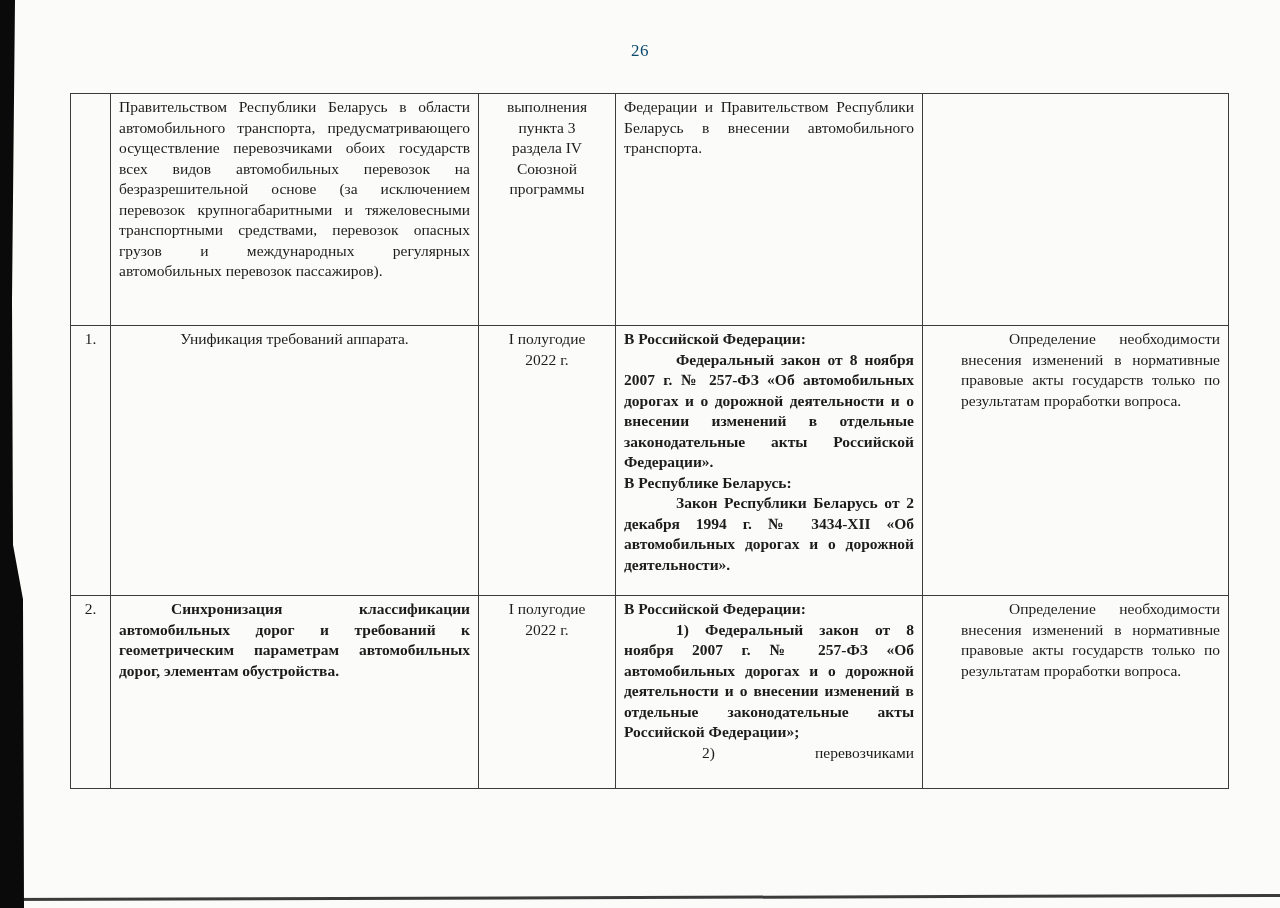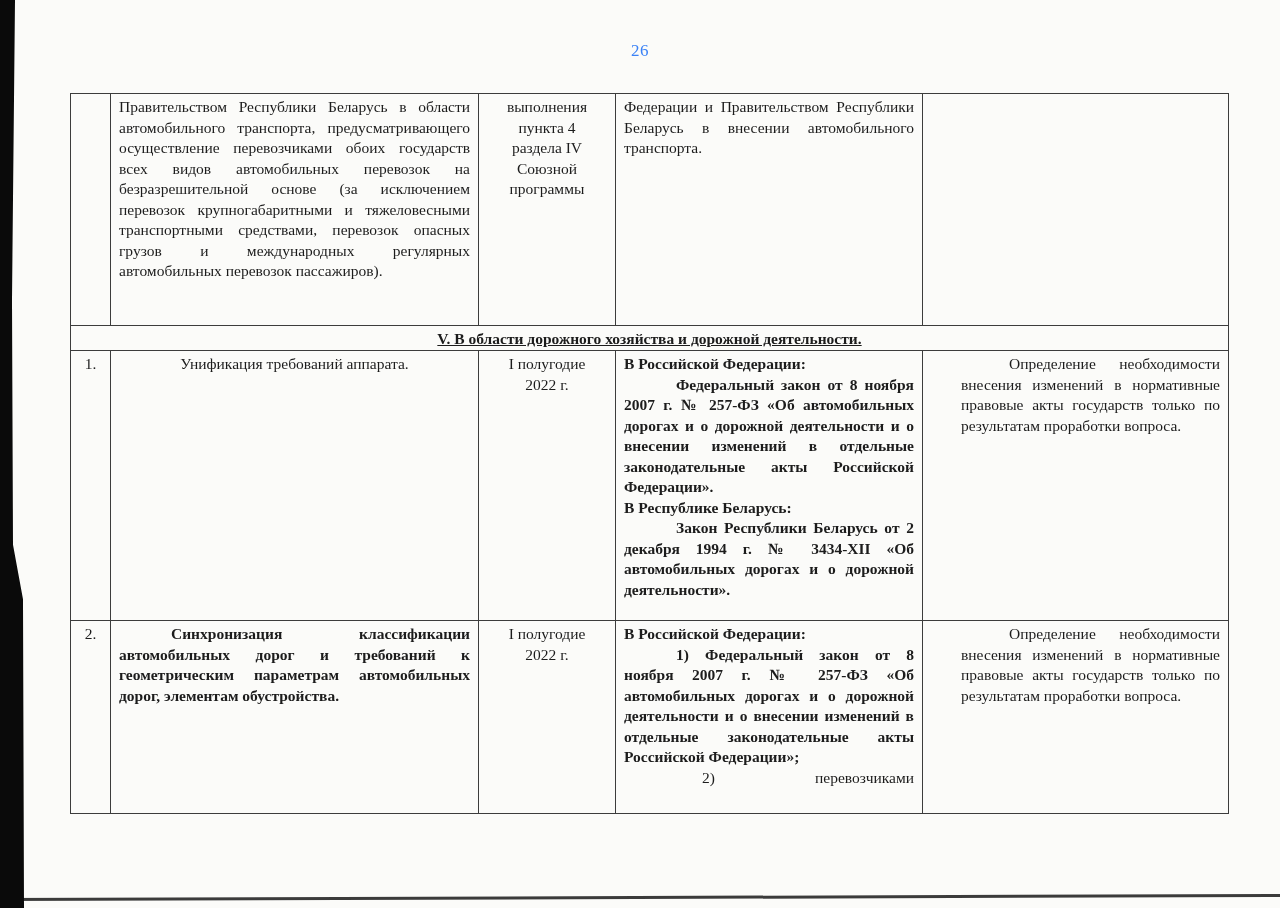--- a/index.html
+++ b/index.html
@@ -19,36 +19,36 @@
     z-index: 5;
   }
   .scan-edge-bottom {
     position: absolute; left: -6px; top: 896px; width: 1300px; height: 3px;
     background: #3b3b3b;
     transform: rotate(-0.18deg);
     z-index: 4;
   }
   .page-number {
     position: absolute; top: 41px; left: 0; width: 1280px;
-    text-align: center; font-size: 17px; color: #3b82f6;
+    text-align: center; font-size: 17px; color: #0c4a6e;
     letter-spacing: 0.5px;
   }
   
   table.doc-table {
     position: absolute; left: 70px; top: 93px;
     width: 1158px;
     border-collapse: collapse;
     table-layout: fixed;
     font-size: 15.5px;
     line-height: 20.5px;
   }
   table.doc-table td {
     border: 1.5px solid #3c3c3c;
     vertical-align: top;
-    padding: 3px 8px 2px 8px;
+    padding: 3px 8px 16px 8px;
     overflow: hidden;
   }
   td.col-num   { text-align: center; padding-left: 2px; padding-right: 2px; }
   td.col-time  { text-align: center; white-space: pre-line; }
   .cell-justify { text-align: justify; }
   .cell-center  { text-align: center; }
   .indent      { text-indent: 52px; font-weight: bold; }
   .indent-sm   { text-indent: 48px; margin-left: 30px; }
   .law-header  { font-weight: bold; text-align: left; }
   .section-row td {
@@ -81,33 +81,28 @@
     <col style="width:137px">
     <col style="width:307px">
     <col style="width:306px">
   </colgroup>
 
   <tbody>
       <tr class="r0">
     <td class="col-num"></td>
     <td class="cell-justify">Правительством Республики Беларусь в области автомобильного транспорта, предусматривающего осуществление перевозчиками обоих государств всех видов автомобильных перевозок на безразрешительной основе (за исключением перевозок крупногабаритными и тяжеловесными транспортными средствами, перевозок опасных грузов и международных регулярных автомобильных перевозок пассажиров).</td>
     <td class="col-time">выполнения
-пункта 4
+пункта 3
 раздела IV
 Союзной
 программы</td>
     <td class="cell-justify">Федерации и Правительством Республики Беларусь в внесении автомобильного транспорта.</td>
     <td></td>
   </tr>
 
-  <tr class="section-row rs">
-    <td colspan="5">
-      <span class="section-title">V. В области дорожного хозяйства и дорожной деятельности.</span>
-    </td>
-  </tr>
 
   <tr class="r1">
     <td class="col-num">1.</td>
     <td class="cell-center">Унификация требований аппарата.</td>
     <td class="col-time">I полугодие
 2022 г.</td>
     <td>
       <div class="law-header">В Российской Федерации:</div>
       <div class="cell-justify indent">Федеральный закон от 8 ноября 2007 г. № 257-ФЗ «Об автомобильных дорогах и о дорожной деятельности и о внесении изменений в отдельные законодательные акты Российской Федерации».</div>
       <div class="law-header">В Республике Беларусь:</div>

